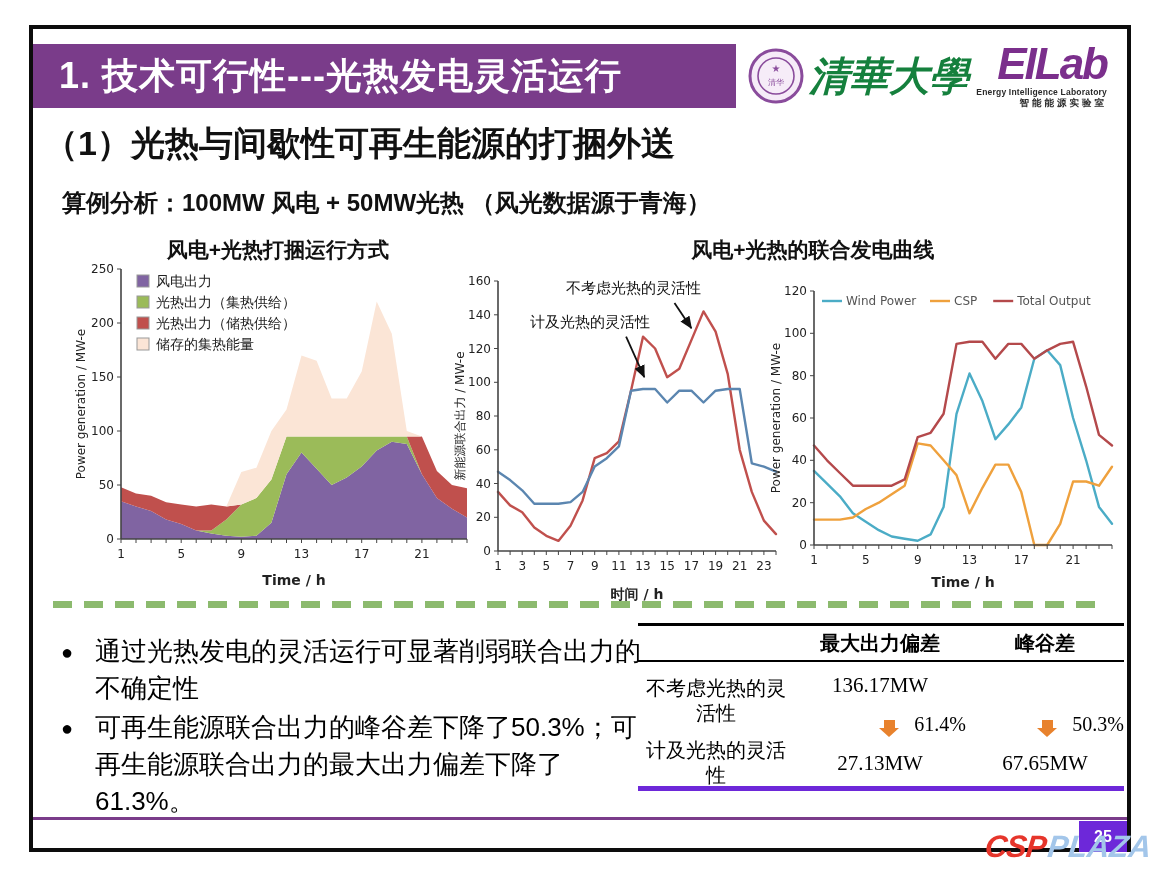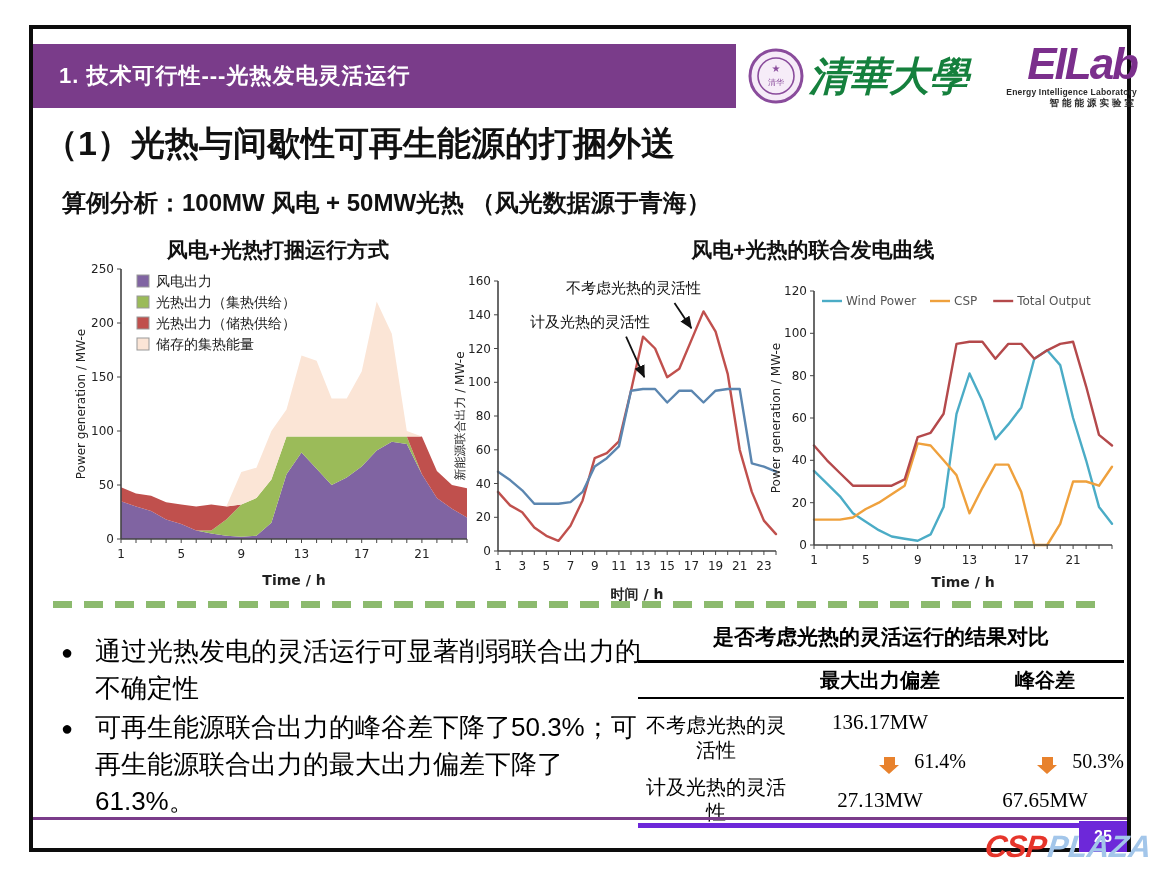--- a/index.html
+++ b/index.html
@@ -4,27 +4,27 @@
 <style>
   * { margin:0; padding:0; box-sizing:border-box; }
   html,body { width:1161px; height:877px; background:#fefefe; overflow:hidden;
     font-family:"Liberation Sans","DejaVu Sans",sans-serif; }
   .canvas { position:absolute; left:0; top:0; width:1161px; height:877px; background:#fff; }
   .slide { position:absolute; left:29px; top:25px; width:1102px; height:827px;
     border:4px solid #0d0d0d; background:#fff; }
   
   .header-bar { position:absolute; left:0; top:15px; width:703px; height:64px;
     display:flex; align-items:center; padding-left:26px; }
-  .header-bar span { color:#fff; font-size:22px; font-weight:bold; letter-spacing:1px; }
+  .header-bar span { color:#fff; font-size:36px; font-weight:bold; letter-spacing:1px; }
   
   .logo-area { position:absolute; left:706px; top:12px; width:386px; height:70px; }
   .seal { position:absolute; left:8px; top:6px; }
   .uni-mark { position:absolute; left:70px; top:8px; font-size:40px; font-weight:bold;
     font-style:italic; font-family:"Liberation Serif","DejaVu Serif",serif; color:#15803d; white-space:nowrap; }
-  .eilab { position:absolute; left:220px; top:0; width:178px; text-align:right; }
+  .eilab { position:absolute; left:190px; top:0; width:178px; text-align:right; }
   .eilab-main { display:block; font-size:44px; line-height:46px; font-weight:800;
     font-style:italic; color:#7b2f8c; letter-spacing:-2px; text-align:right; }
   .eilab-en { display:block; font-size:8.5px; font-weight:bold; color:#2a2a2a; letter-spacing:.2px; }
   .eilab-cn { display:block; font-size:9.5px; font-weight:bold; color:#2a2a2a; letter-spacing:3px; }
   
   .section-title { position:absolute; left:11px; top:92px; font-size:34px; font-weight:600; color:#111; }
   .case-line { position:absolute; left:29px; top:158px; font-size:24px; font-weight:600; color:#111; }
   .chart-title { position:absolute; top:207px; font-size:21px; font-weight:600; color:#111; text-align:center; }
   #ct1 { left:55px; width:380px; }
   #ct2 { left:590px; width:380px; }
@@ -308,21 +308,20 @@
         <span class="dot">●</span>
         <span>通过光热发电的灵活运行可显著削弱联合出力的不确定性</span>
       </div>
       <div class="bullet">
         <span class="dot">●</span>
         <span>可再生能源联合出力的峰谷差下降了50.3%；可再生能源联合出力的最大出力偏差下降了61.3%。</span>
       </div>
     </div>
 
     <div class="cmp">
-      <div class="cmp-title">是否考虑光热的灵活运行的结果对比</div>
       <div class="cmp-grid">
         <div class="cmp-h"></div>
         <div class="cmp-h">最大出力偏差</div>
         <div class="cmp-h">峰谷差</div>
 
         <div class="cmp-label lab1">不考虑光热的灵活性</div>
         <div class="cmp-cell" style="grid-row:2">136.17MW</div>
 
         <div class="cmp-cell red-row" style="grid-row:3;grid-column:2">
           <span class="darr"></span>

